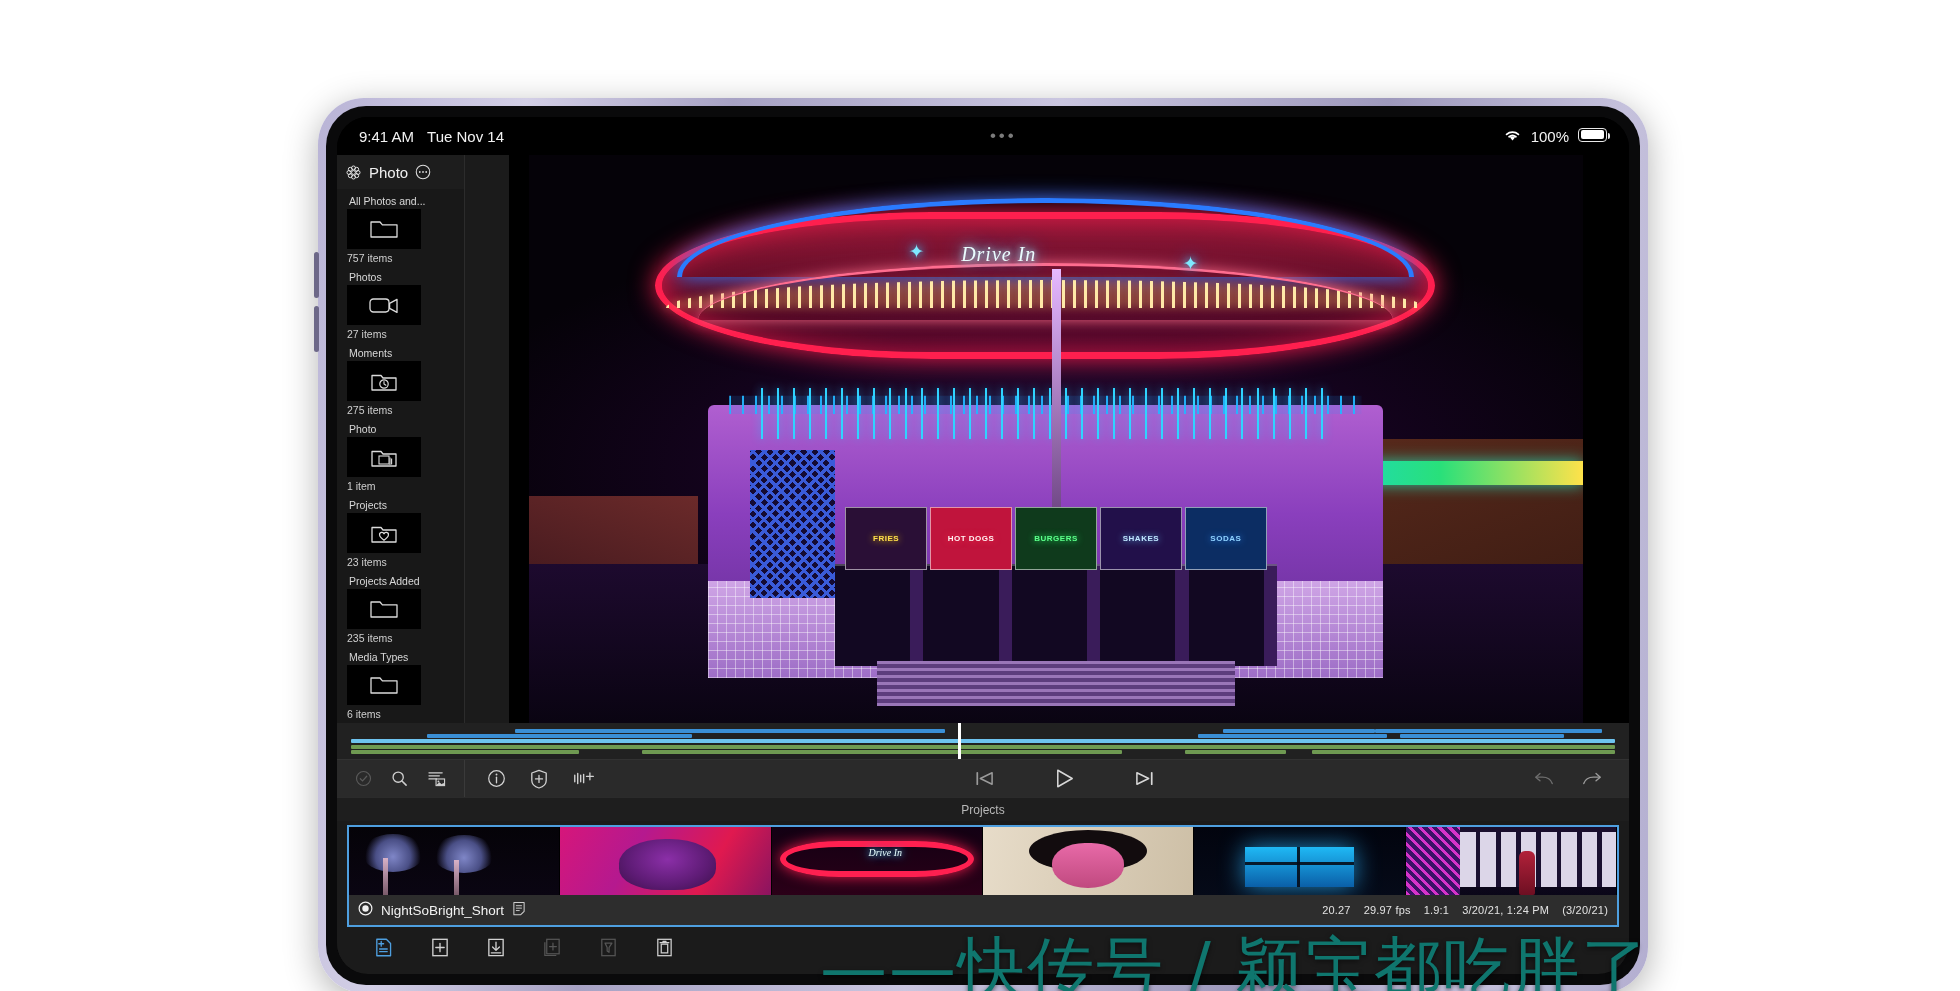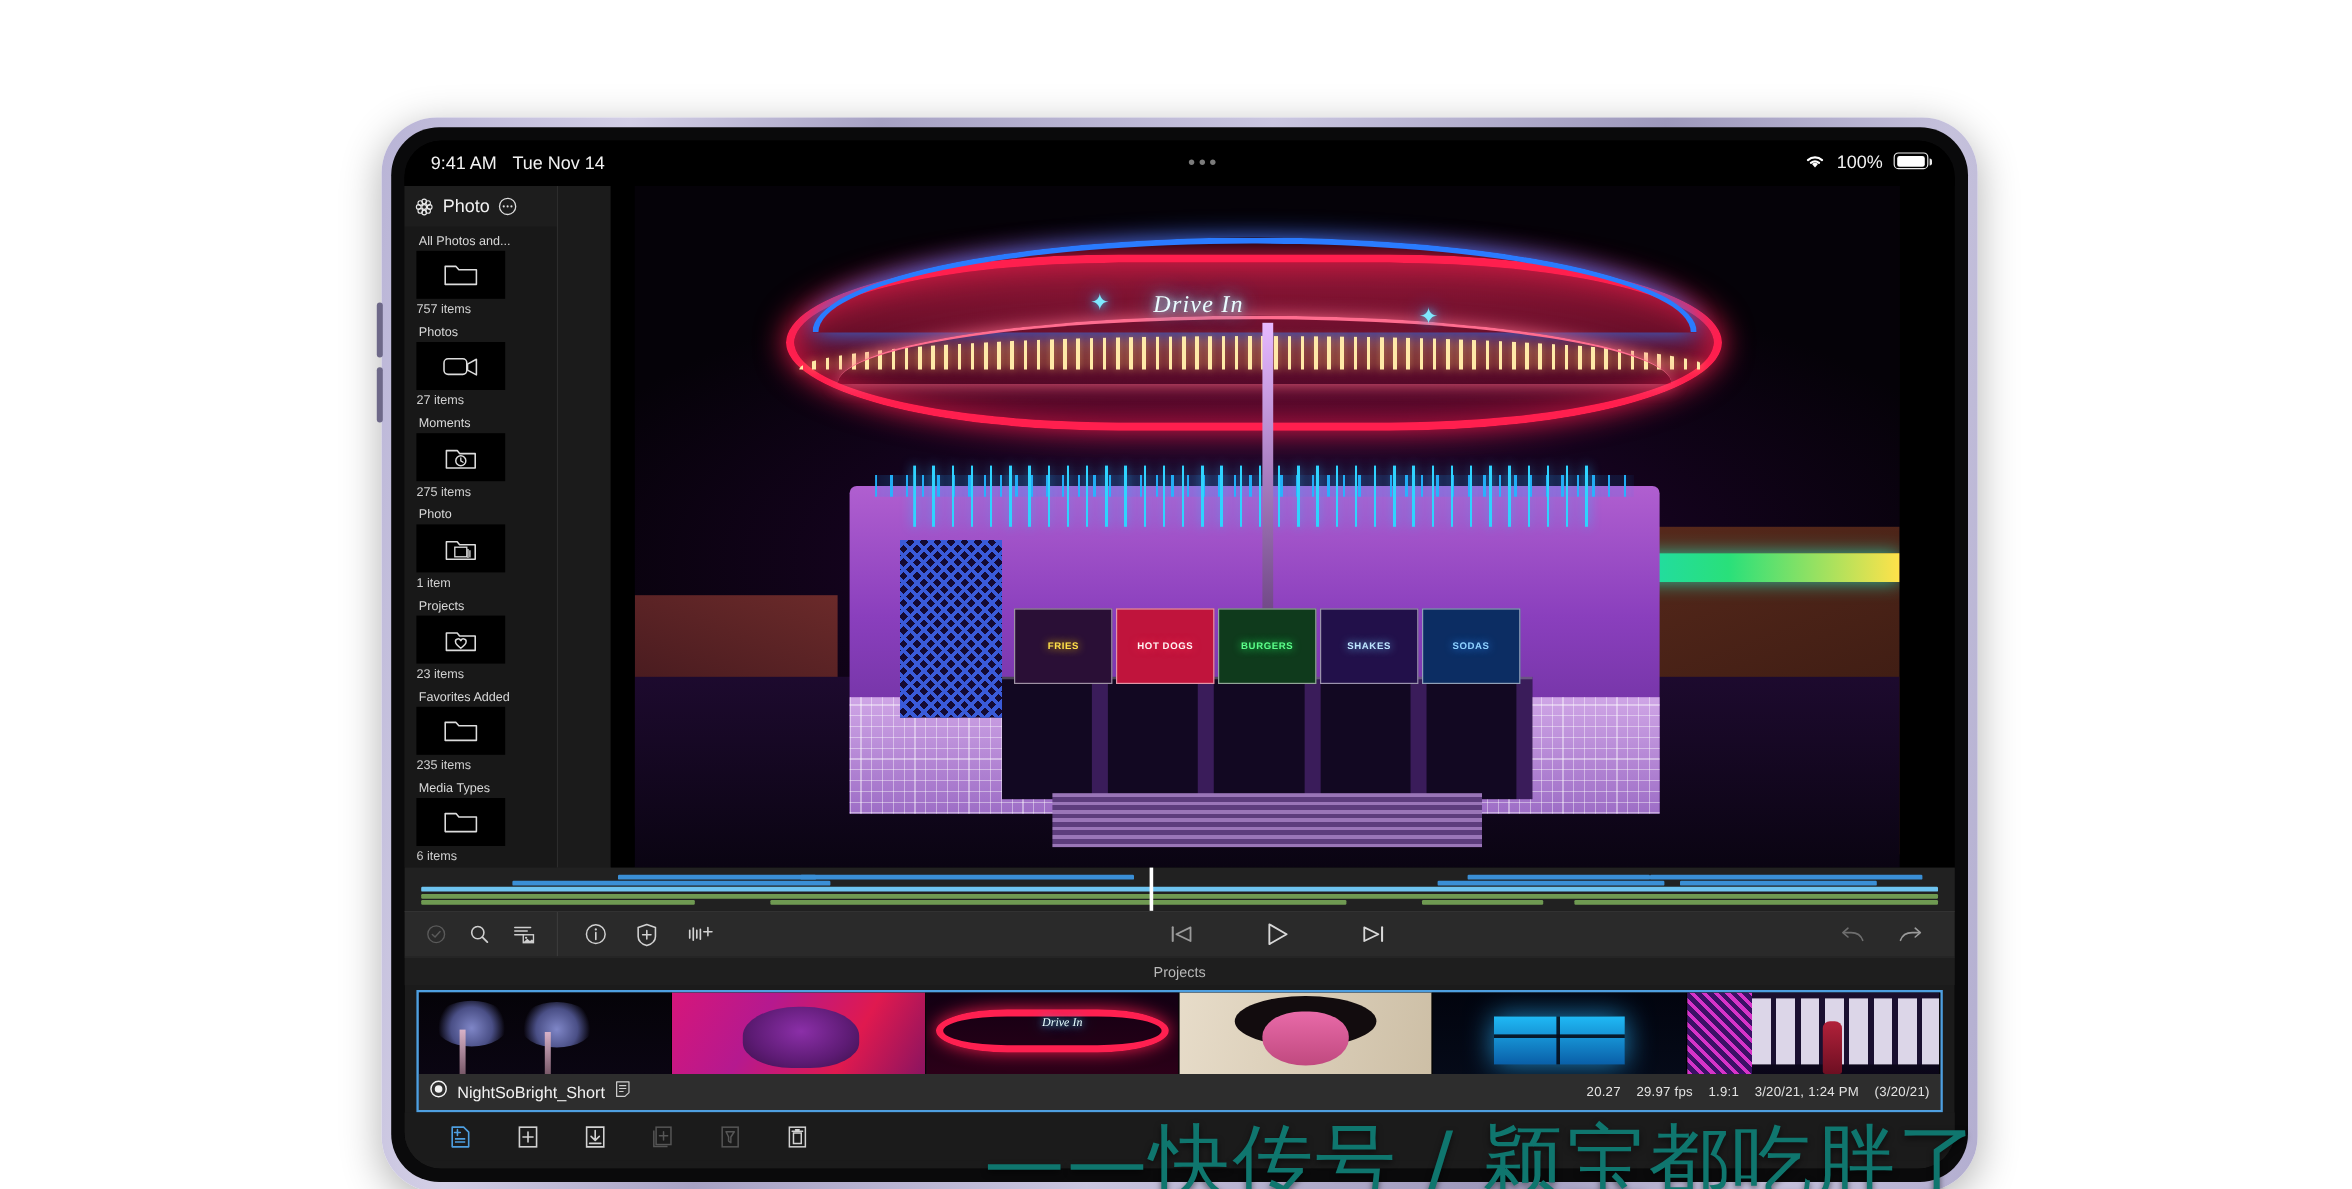--- a/index.html
+++ b/index.html
@@ -473,21 +473,21 @@
             <div class="bi-thumb">
               <svg width="30" height="23" viewBox="0 0 30 23">
                 <path d="M3 20V5.5h9L14 8h13v12Z" fill="none" stroke="#dcdcdc" stroke-width="1.3" stroke-linejoin="round"></path>
                 <path d="M15 18.2c-3-2.2-4.4-3.6-4.4-5.1a2.2 2.2 0 0 1 4.4-.9 2.2 2.2 0 0 1 4.4.9c0 1.5-1.4 2.9-4.4 5.1Z" fill="none" stroke="#dcdcdc" stroke-width="1.2"></path>
               </svg>
             </div>
             <div class="bi-count">23 items</div>
           </div>
 
           <div class="browser-item">
-            <div class="bi-title">Favorites Added</div>
+            <div class="bi-title">Projects Added</div>
             <div class="bi-thumb">
               <svg width="30" height="22" viewBox="0 0 30 22">
                   <path d="M2 19V4h9l2.4 2.8H28V19Z" fill="none" stroke="#dcdcdc" stroke-width="1.3" stroke-linejoin="round"></path>
                 </svg>
             </div>
             <div class="bi-count">235 items</div>
           </div>
 
           <div class="browser-item">
             <div class="bi-title">Media Types</div>

